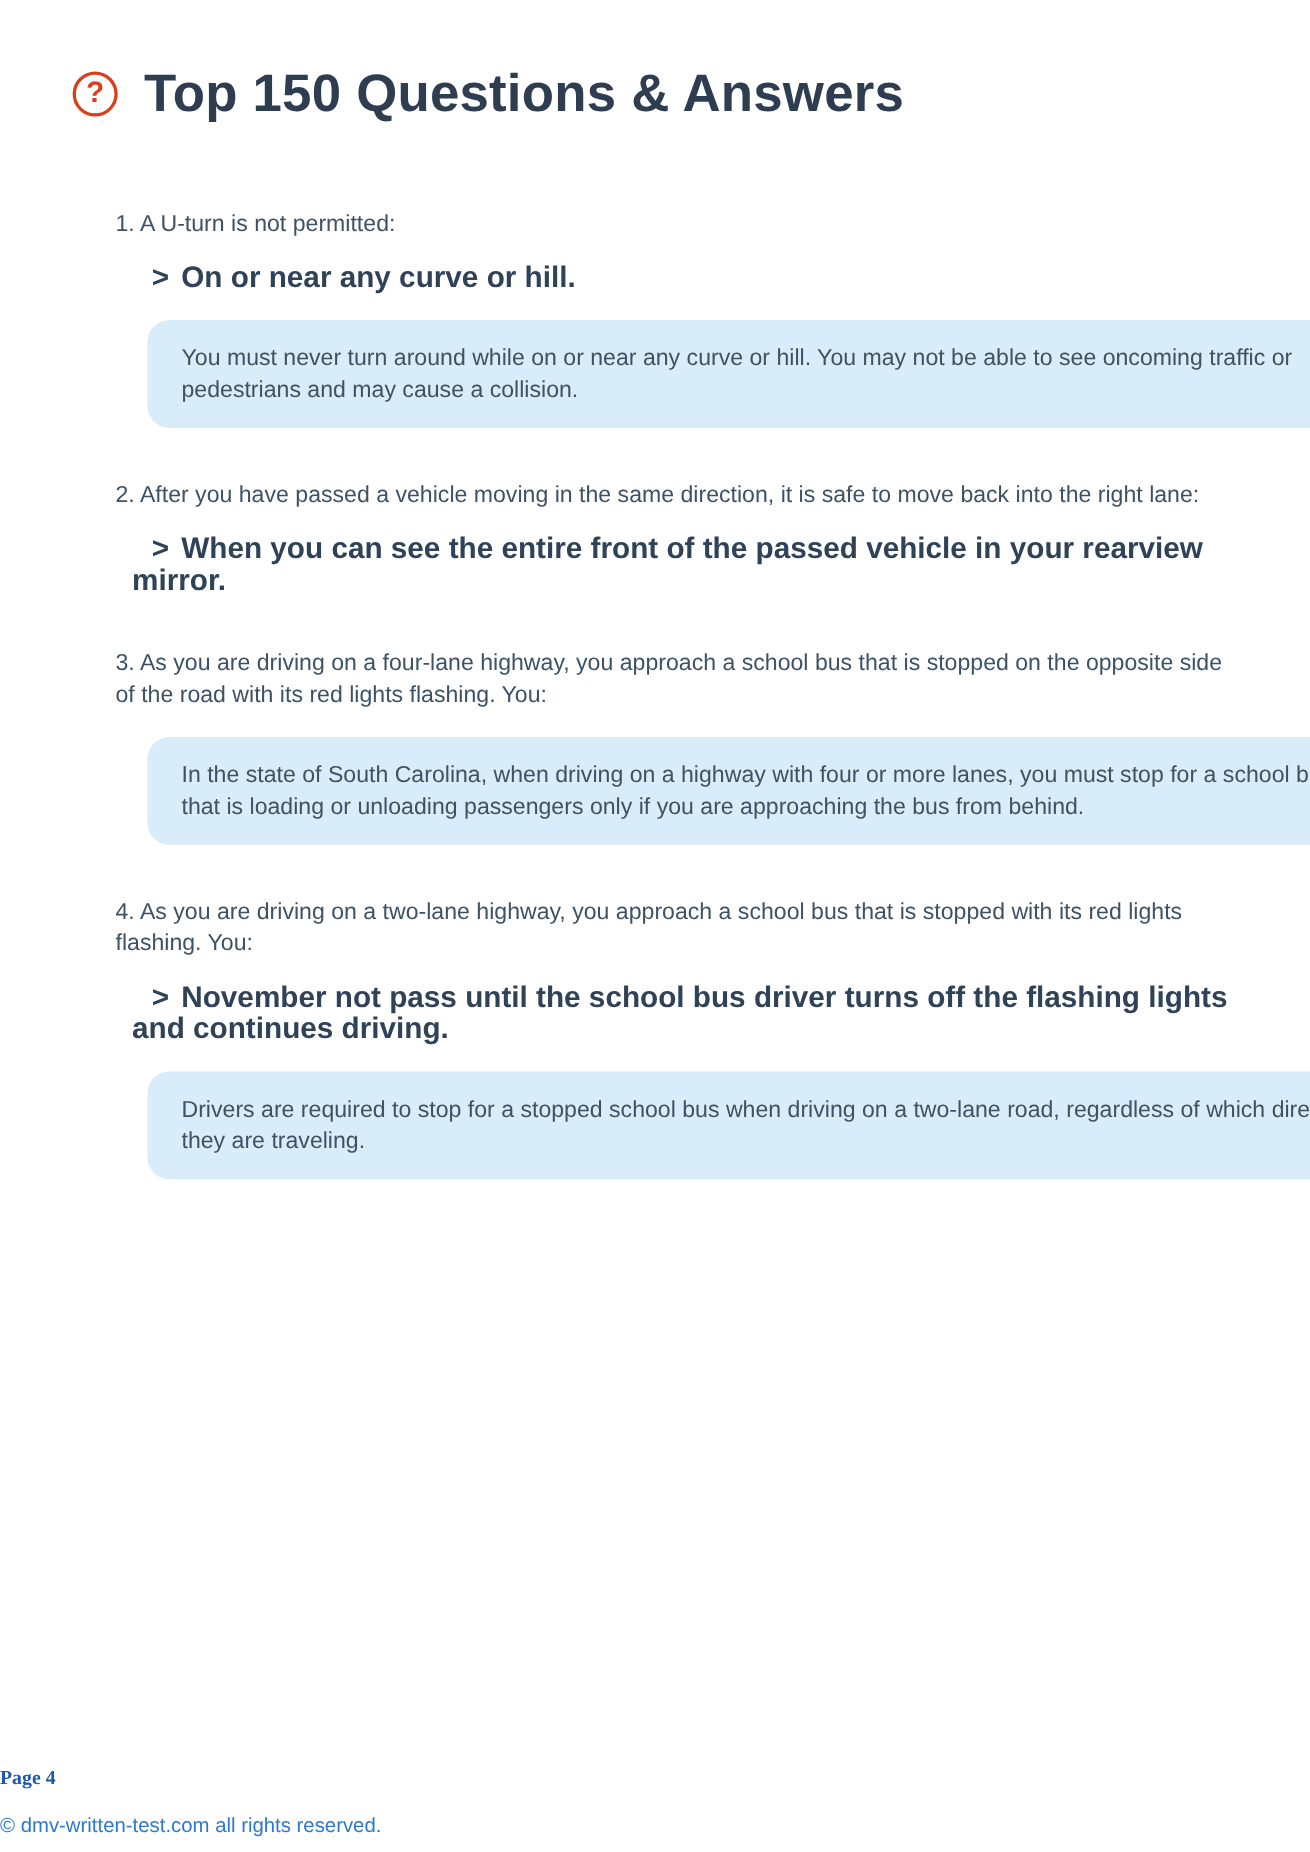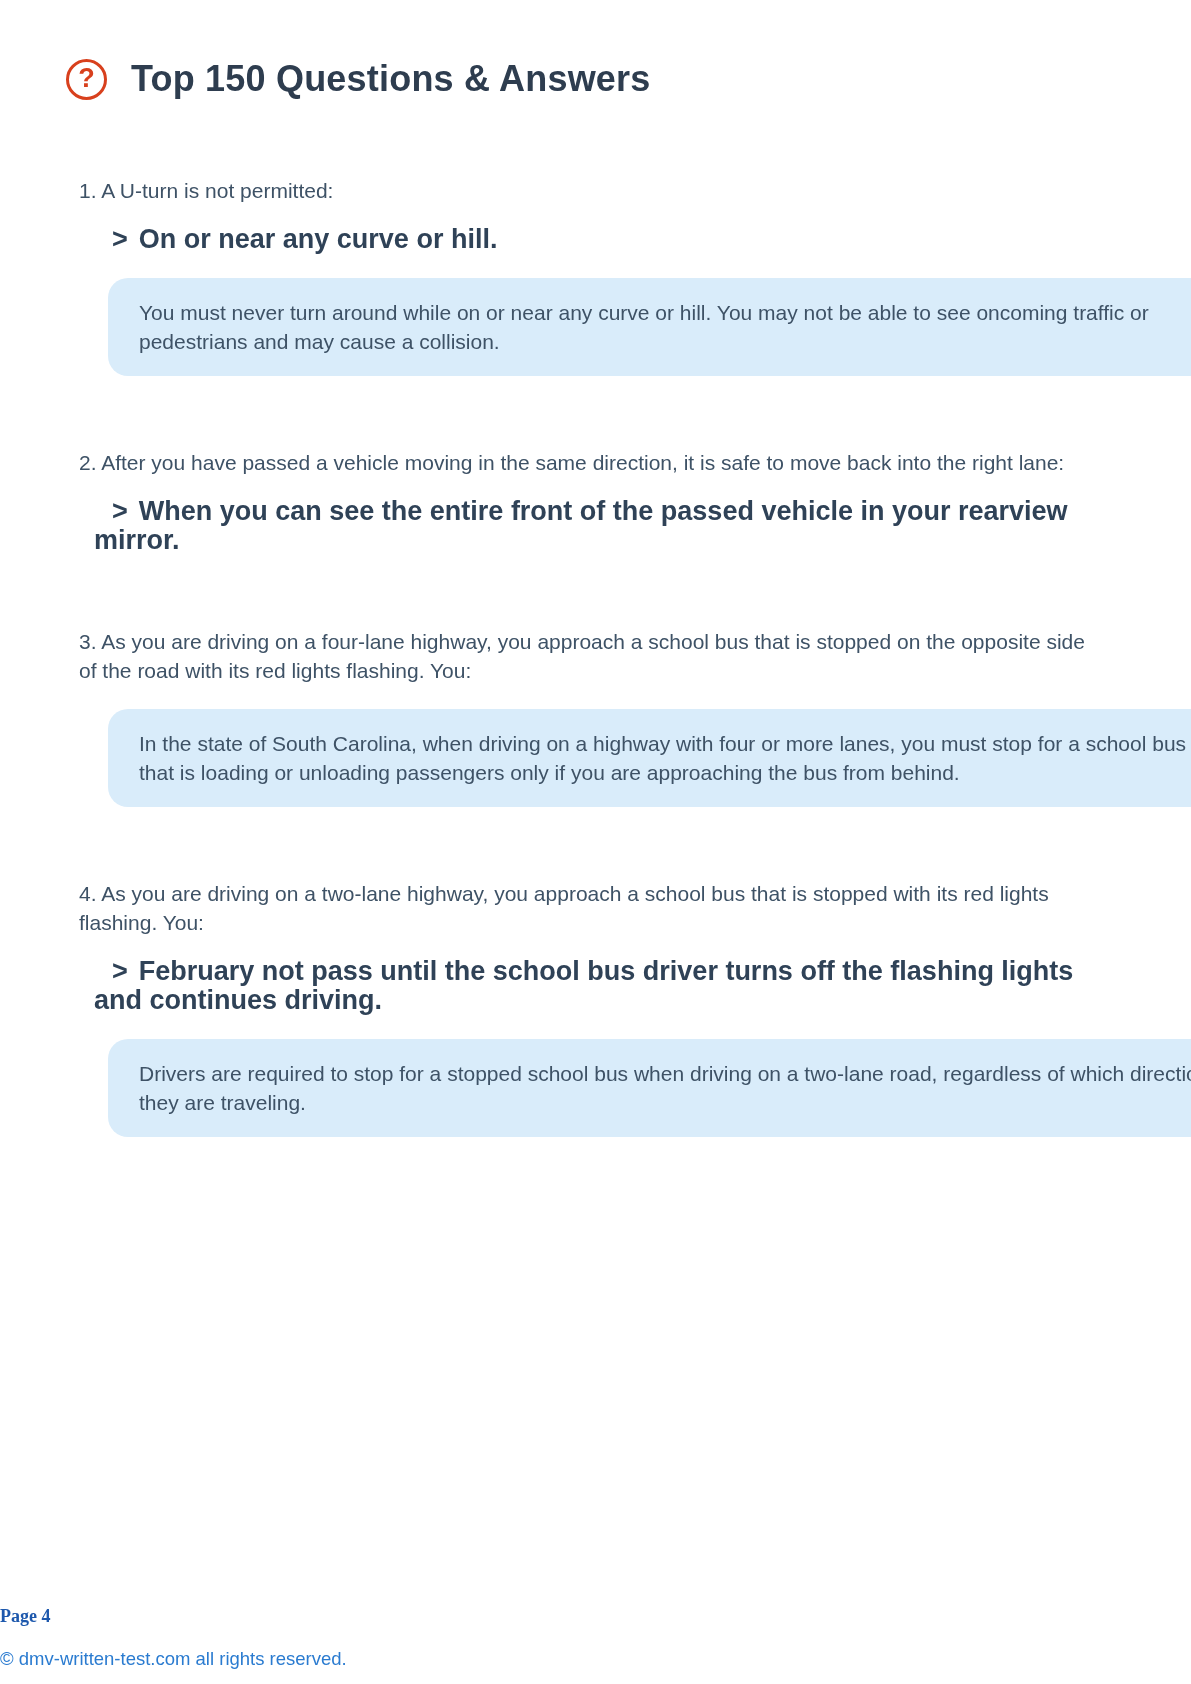--- a/index.html
+++ b/index.html
@@ -35,31 +35,31 @@
     border:3.5px solid var(--accent-red);
     border-radius:50%;
     display:flex;align-items:center;justify-content:center;
     color:var(--accent-red);
     font-size:27px;font-weight:700;
     line-height:1;
     padding-bottom:2px;
   }
   .doc-title{
     margin:0 0 0 24px;
-    font-size:36px;
+    font-size:48px;
     font-weight:700;
     color:var(--title);
     letter-spacing:0.2px;
   }
   
   .content{
-    padding-left:79px;
+    padding-left:105px;
     width:1020px;
   }
-  .qa-block{margin-top:72px;}
+  .qa-block{margin-top:46px;}
   .qa-block.first{margin-top:76px;}
   .question{
     margin:0;
     font-size:21px;
     line-height:29px;
     color:var(--body-text);
   }
   .answer{
     margin:20px 0 0 15px;
     text-indent:18px;
@@ -126,21 +126,21 @@
 
     <section class="qa-block">
       <p class="question">3. As you are driving on a four-lane highway, you approach a school bus that is stopped on the opposite side of the road with its red lights flashing. You:</p>
       <div class="explanation">
         <span>In the state of South Carolina, when driving on a highway with four or more lanes, you must stop for a school bus that is loading or unloading passengers only if you are approaching the bus from behind.</span>
       </div>
     </section>
 
     <section class="qa-block">
       <p class="question">4. As you are driving on a two-lane highway, you approach a school bus that is stopped with its red lights flashing. You:</p>
-      <p class="answer"><span class="marker">&gt;</span><span>February not pass until the school bus driver turns off the flashing lights and continues driving.</span></p>
+      <p class="answer"><span class="marker">&gt;</span><span>November not pass until the school bus driver turns off the flashing lights and continues driving.</span></p>
       <div class="explanation">
         <span>Drivers are required to stop for a stopped school bus when driving on a two-lane road, regardless of which direction they are traveling.</span>
       </div>
     </section>
 
   </main>
 
   <footer class="doc-footer">
     <div class="page-label">Page 4</div>
     <div class="copyright">© dmv-written-test.com all rights reserved.</div>

